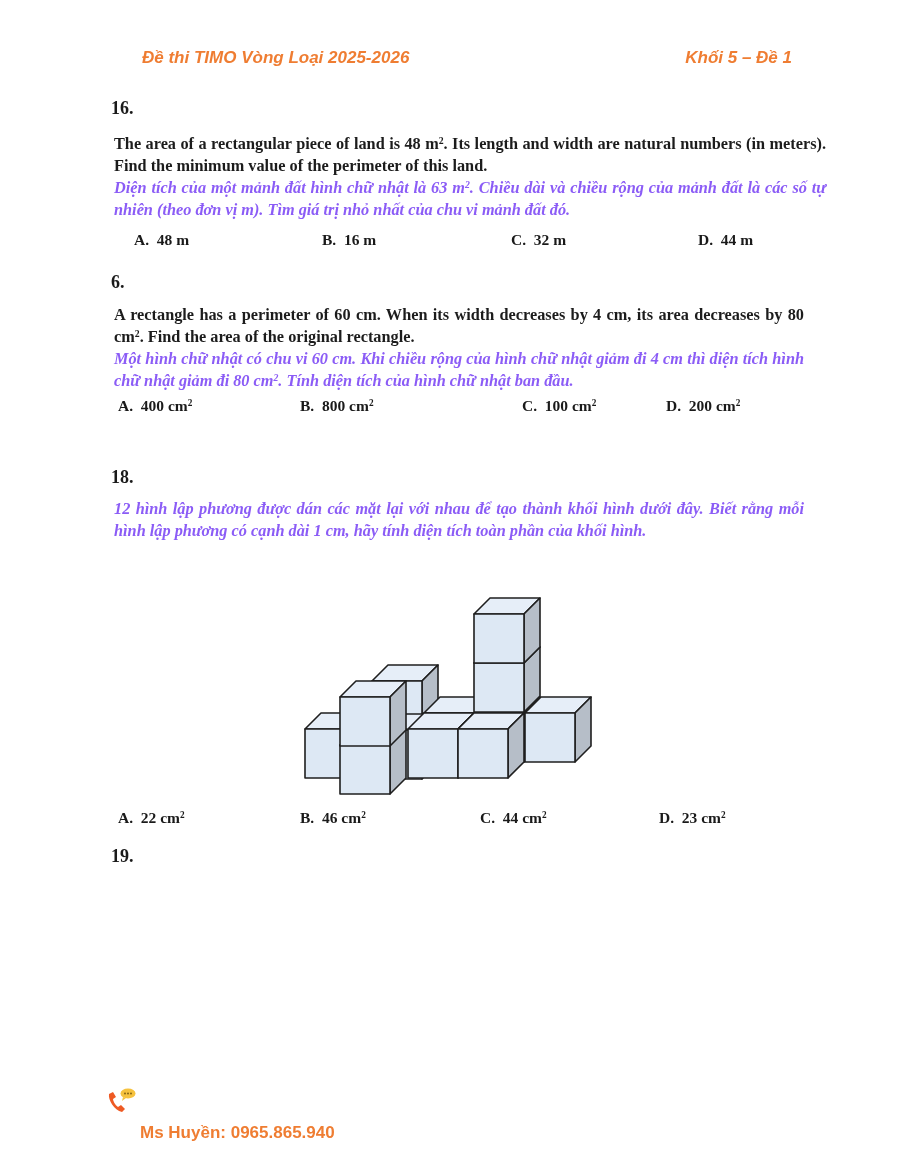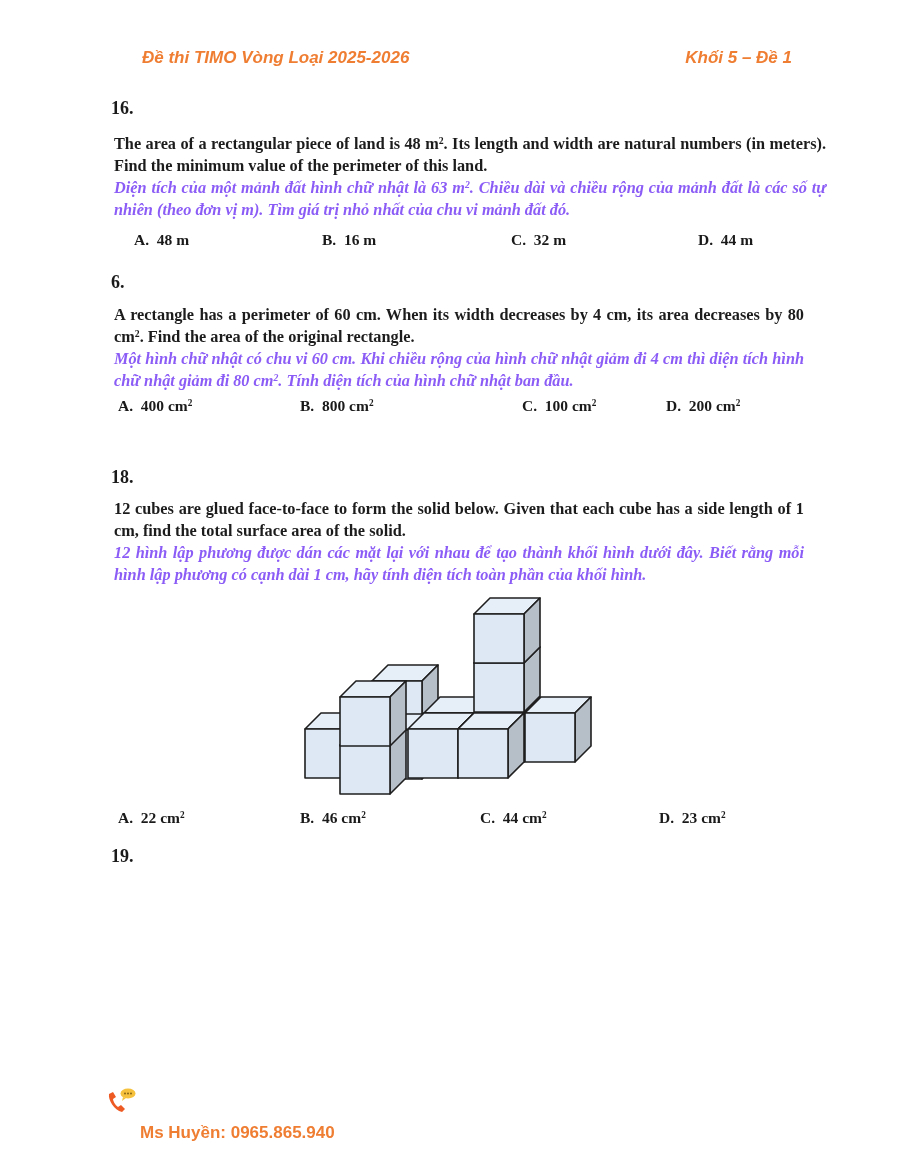--- a/index.html
+++ b/index.html
@@ -52,21 +52,20 @@
 </div>
 <div class="answers" style="top:397px;">
   <span class="opt" style="left:0;"><span>A.</span>&nbsp; <span>400 cm</span><sup>2</sup></span>
   <span class="opt" style="left:182px;"><span>B.</span>&nbsp; <span>800 cm</span><sup>2</sup></span>
   <span class="opt" style="left:364px;margin-left:40px;"><span>C.</span>&nbsp; <span>100 cm</span><sup>2</sup></span>
   <span class="opt" style="left:548px;"><span>D.</span>&nbsp; <span>200 cm</span><sup>2</sup></span>
 </div>
 
 <div class="qnum" style="top:467px;">18.</div>
 <div class="qtext justify" style="top:498px; width:690px;">
-  <div class="en">12 cubes are glued face-to-face to form the solid below. Given that each cube has a side length of 1 cm, find the total surface area of the solid.</div>
   <div class="vi">12 hình lập phương được dán các mặt lại với nhau để tạo thành khối hình dưới đây. Biết rằng mỗi hình lập phương có cạnh dài 1 cm, hãy tính diện tích toàn phần của khối hình.</div>
 </div>
 
 <div class="figure">
   <svg width="310" height="210" viewBox="295 590 310 210" xmlns="http://www.w3.org/2000/svg" stroke="#1f1f1f" stroke-width="1.6" stroke-linejoin="round">
     <defs>
 
       <g id="cube">
         <polygon points="0,0 16,-16 66,-16 50,0" fill="#e6eef8"></polygon>
         <polygon points="50,0 66,-16 66,33 50,49" fill="#b6bec8"></polygon>

